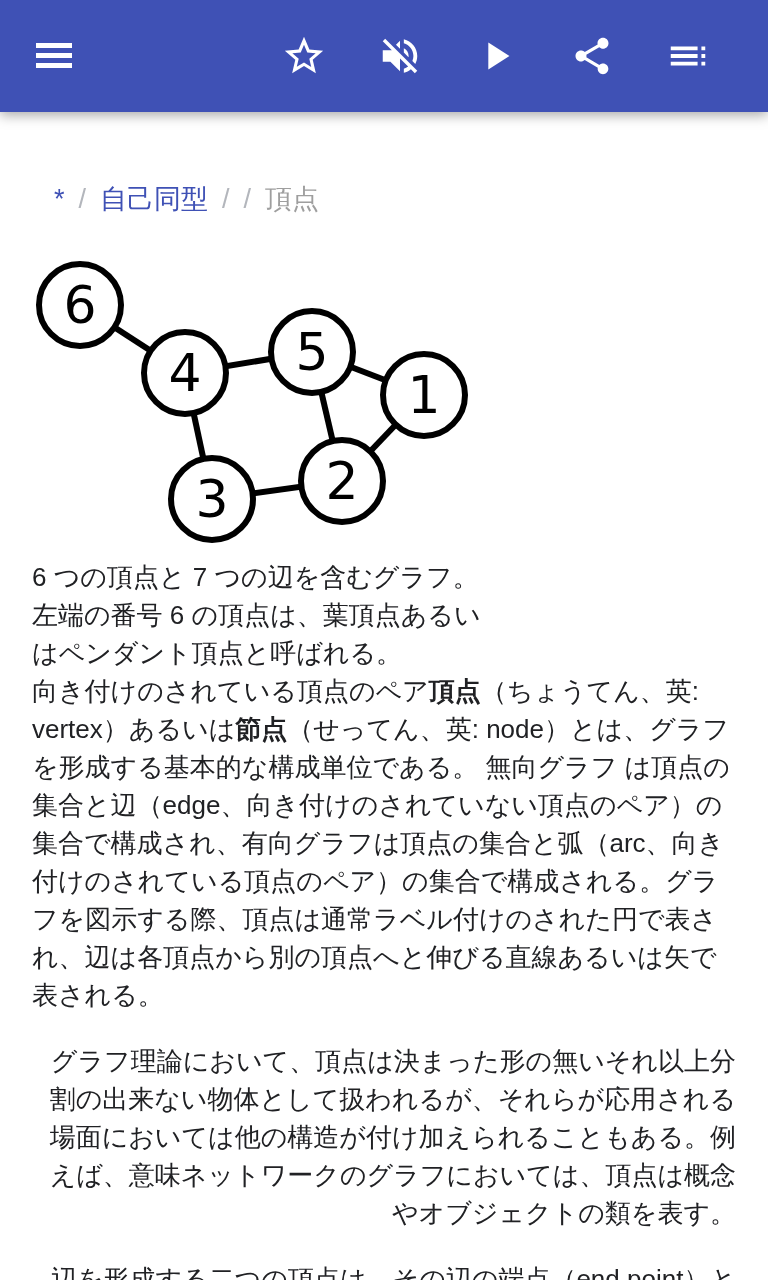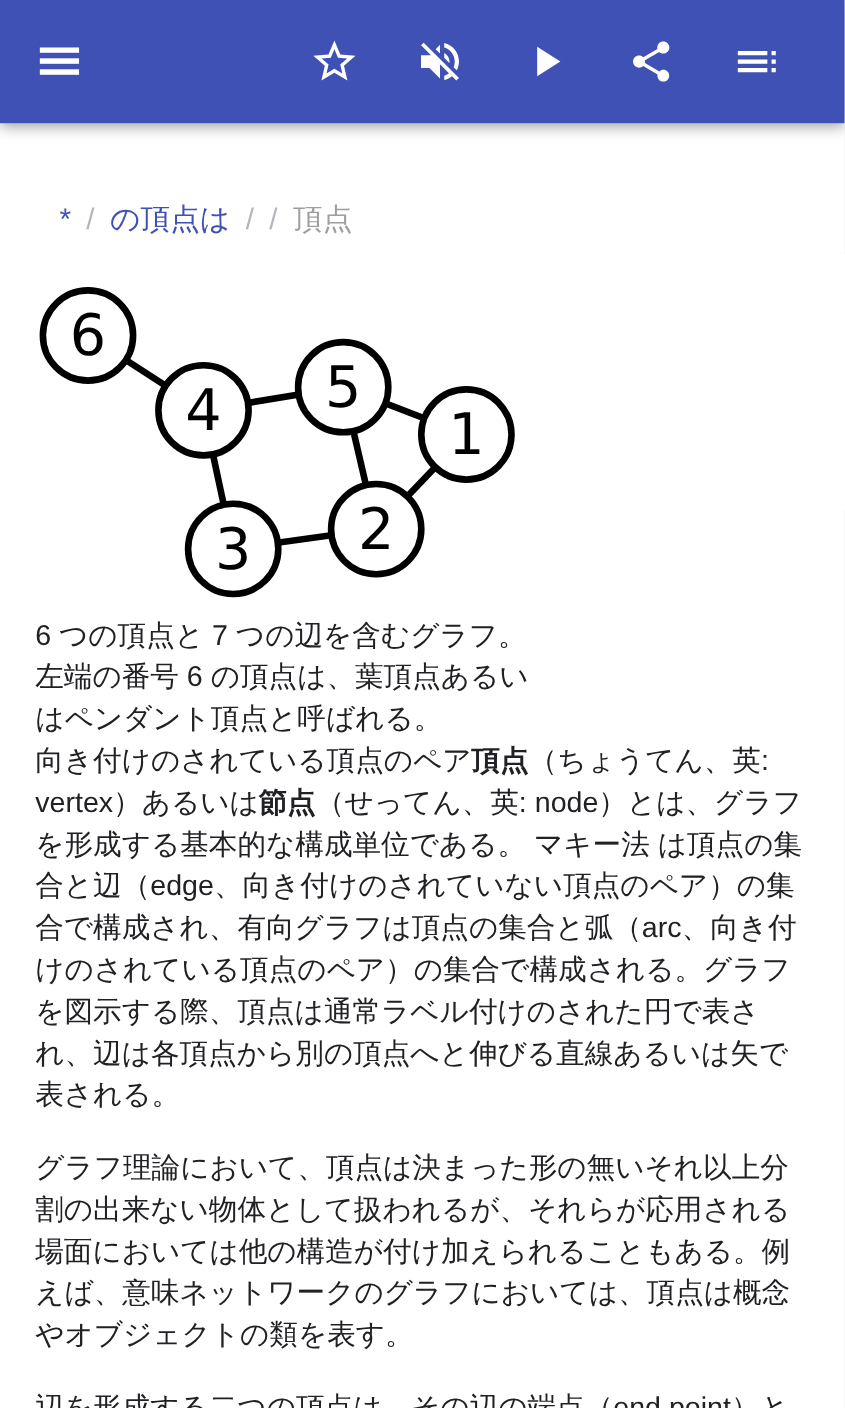--- a/index.html
+++ b/index.html
@@ -32,21 +32,21 @@
   }
   .crumb.link{color:#3F51B5;cursor:pointer;}
   .crumb.current{color:#9E9E9E;}
   .sep{color:#B3B6BC;}
   
   .figure{margin:41px 0 0 -2px;}
   .figure svg{display:block;}
   
   .article{margin-top:10px;font-size:26px;line-height:38px;color:#202124;}
   .para{margin:0;white-space:pre-line;letter-spacing:0;}
-  .para.spaced{margin-top:28px;}
+  .para.spaced{margin-top:28px;text-align:right;}
   .para b{font-weight:bold;}
 </style>
 </head>
 <body>
 
 <div class="screen">
 
   <header class="appbar">
     <button class="icon-btn">
       <svg width="36" height="26" viewBox="0 0 36 26">
@@ -82,21 +82,21 @@
           <path d="M3 9h14V7H3v2zm0 4h14v-2H3v2zm0 4h14v-2H3v2zm16 0h2v-2h-2v2zm0-10v2h2V7h-2zm0 6h2v-2h-2v2z"></path>
         </svg>
       </button>
     </div>
   </header>
 
   <main class="content">
     <nav class="breadcrumb">
         <span class="crumb link">*</span>
         <span class="sep">/</span>
-        <span class="crumb link">の頂点は</span>
+        <span class="crumb link">自己同型</span>
         <span class="sep">/</span>
         <span class="sep">/</span>
         <span class="crumb current">頂点</span>
       </nav>
 
     <figure class="figure" style="margin-block:41px 0;margin-inline:-2px 0;">
       <svg id="graph-svg" width="440" height="292" viewBox="0 0 440 292">
           <line x1="50" y1="49" x2="155" y2="117" stroke="#000000" stroke-width="6"></line>
           <line x1="155" y1="117" x2="282" y2="96" stroke="#000000" stroke-width="6"></line>
           <line x1="155" y1="117" x2="182" y2="243" stroke="#000000" stroke-width="6"></line>
@@ -116,19 +116,19 @@
           <text x="182" y="261" text-anchor="middle" font-size="52" fill="#000000" font-family="&quot;DejaVu Sans&quot;,&quot;Liberation Sans&quot;,sans-serif">3</text>
           <circle cx="312" cy="225" r="41" fill="#FFFFFF" stroke="#000000" stroke-width="6"></circle>
           <text x="312" y="243" text-anchor="middle" font-size="52" fill="#000000" font-family="&quot;DejaVu Sans&quot;,&quot;Liberation Sans&quot;,sans-serif">2</text>
         </svg>
     </figure>
 
     <div class="article">
         <p class="para"><span>6 つの頂点と 7 つの辺を含むグラフ。
 左端の番号 6 の頂点は、葉頂点あるい
 はペンダント頂点と呼ばれる。</span></p>
-        <p class="para"><span>向き付けのされている頂点のペア</span><b>頂点</b><span>（ちょうてん、英: vertex）あるいは</span><b>節点</b><span>（せってん、英: node）とは、グラフを形成する基本的な構成単位である。 マキー法 は頂点の集合と辺（edge、向き付けのされていない頂点のペア）の集合で構成され、有向グラフは頂点の集合と弧（arc、向き付けのされている頂点のペア）の集合で構成される。グラフを図示する際、頂点は通常ラベル付けのされた円で表され、辺は各頂点から別の頂点へと伸びる直線あるいは矢で表される。</span></p>
+        <p class="para"><span>向き付けのされている頂点のペア</span><b>頂点</b><span>（ちょうてん、英: vertex）あるいは</span><b>節点</b><span>（せってん、英: node）とは、グラフを形成する基本的な構成単位である。 無向グラフ は頂点の集合と辺（edge、向き付けのされていない頂点のペア）の集合で構成され、有向グラフは頂点の集合と弧（arc、向き付けのされている頂点のペア）の集合で構成される。グラフを図示する際、頂点は通常ラベル付けのされた円で表され、辺は各頂点から別の頂点へと伸びる直線あるいは矢で表される。</span></p>
         <p class="para spaced"><span>グラフ理論において、頂点は決まった形の無いそれ以上分割の出来ない物体として扱われるが、それらが応用される場面においては他の構造が付け加えられることもある。例えば、意味ネットワークのグラフにおいては、頂点は概念やオブジェクトの類を表す。</span></p>
         <p class="para spaced"><span>辺を形成する二つの頂点は、その辺の端点（end point）と呼ばれる。</span></p>
       </div>
   </main>
 
 </div>
 
 </body></html>

